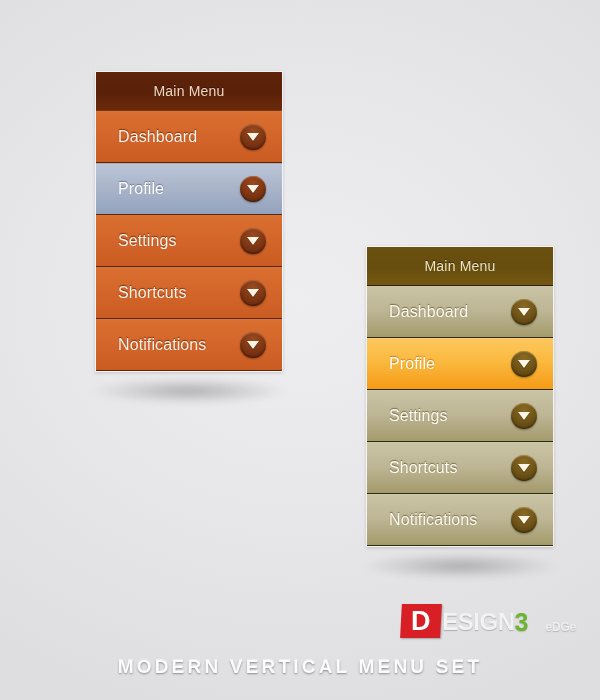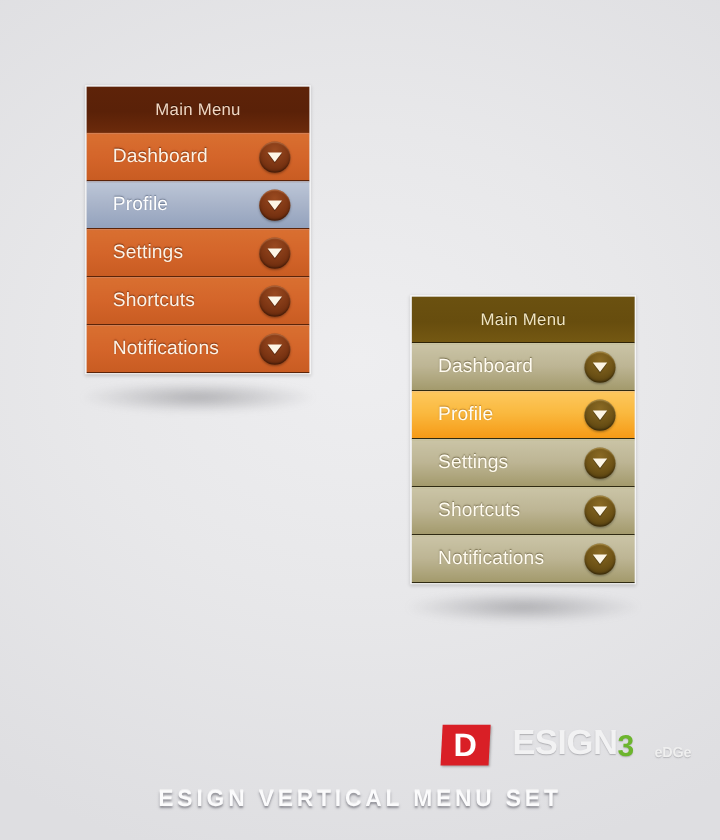--- a/index.html
+++ b/index.html
@@ -21,20 +21,21 @@
     background:
       radial-gradient(ellipse 520px 430px at 300px 300px, #eeeef0 0%, #e8e8ea 45%, #dedee1 100%);
     overflow: hidden;
   }
 
   
   .menu {
     position: absolute;
     box-sizing: border-box;
     padding: 16px;
+    margin-left: 24px;
   }
   .menu-shadow {
     position: absolute;
     left: 6%;
     right: 6%;
     bottom: -16px;
     height: 26px;
     border-radius: 50%;
     background: radial-gradient(ellipse at center, rgba(90,90,95,0.40) 0%, rgba(120,120,125,0.18) 45%, rgba(150,150,155,0) 72%);
     filter: blur(3px);
@@ -57,21 +58,21 @@
     font-weight: 400;
     position: relative;
   }
   .menu-header .hdr-text {
     position: relative;
     z-index: 2;
   }
 
   .menu-item {
     position: relative;
-    height: 40px;
+    height: 52px;
     display: flex;
     align-items: center;
     box-sizing: border-box;
     cursor: pointer;
   }
   .menu-item .label {
     font-size: 16px;
     font-weight: 400;
     padding-left: 22px;
     flex: 1 1 auto;
@@ -214,25 +215,25 @@
   .logo-d span {
     color: #ffffff;
     font-size: 27px;
     font-weight: 700;
     font-family: "Liberation Sans", sans-serif;
     line-height: 1;
     transform: skewX(3deg);
   }
   .logo-esign {
     color: #f2f2f3;
-    font-size: 29px;
+    font-size: 24px;
     font-weight: 700;
     letter-spacing: -0.5px;
     line-height: 1;
-    margin-left: 19px;
+    margin-left: 1px;
     margin-bottom: 4px;
     text-shadow: 0 1px 1px rgba(140,140,145,0.6);
   }
   .logo-three {
     color: #6cb52d;
     font-size: 25px;
     font-weight: 700;
     line-height: 1;
     margin-bottom: 3px;
     text-shadow: 0 1px 1px rgba(140,140,145,0.5);
@@ -348,16 +349,16 @@
   <div class="logo">
     <div class="logo-d">
       <span>D</span>
     </div>
     <div class="logo-esign">ESIGN</div>
     <div class="logo-three">3</div>
     <div class="logo-edge">eDGe</div>
   </div>
 
   <div class="footer">
-    <div class="footer-title">ESIGN VERTICAL MENU SET</div>
+    <div class="footer-title">MODERN VERTICAL MENU SET</div>
   </div>
 
 </div>
 
 </body></html>

